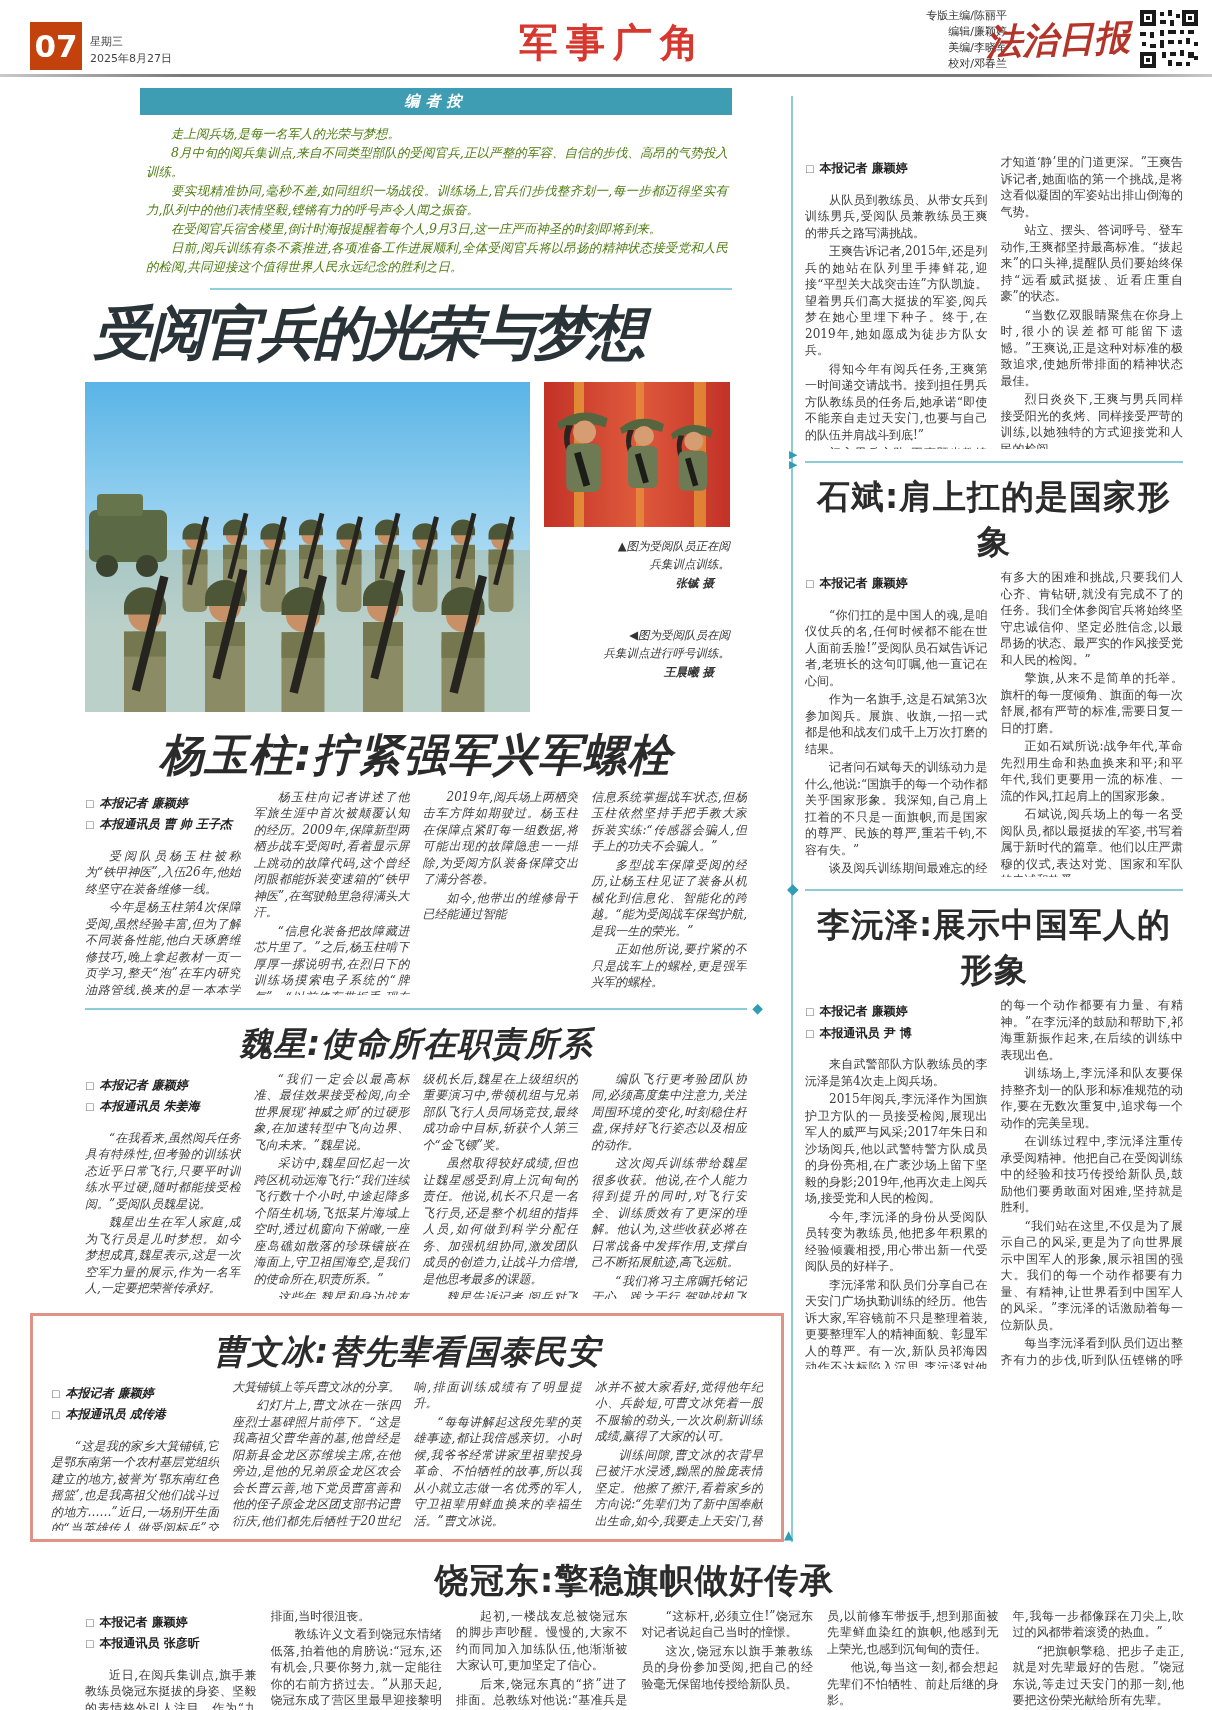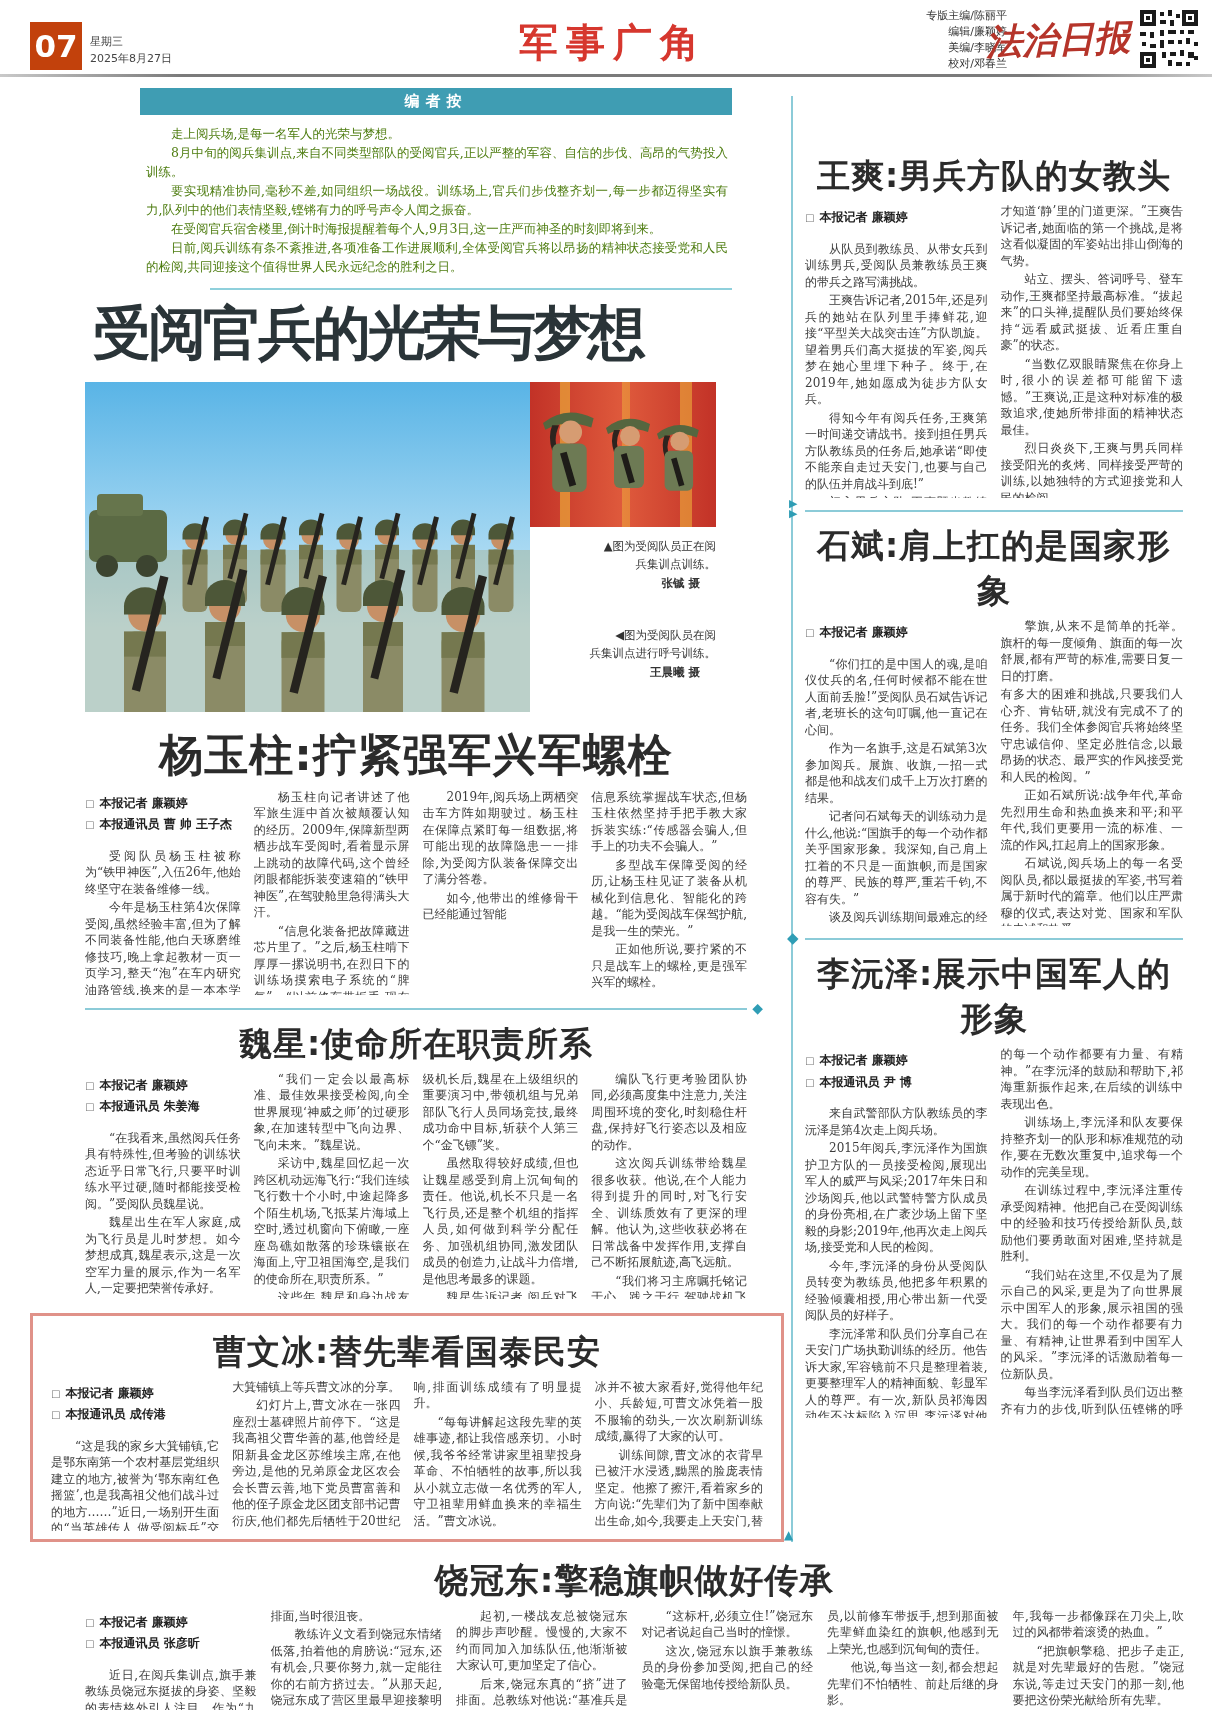--- a/index.html
+++ b/index.html
@@ -13,36 +13,36 @@
   .section-title{position:absolute;left:14px;right:0;top:16px;text-align:center;font-size:39px;
                  font-weight:900;color:#d6372e;letter-spacing:8px;}
   .credits{position:absolute;right:205px;top:8px;font-size:11px;color:#333;text-align:right;line-height:1.45;}
   .masthead{position:absolute;right:82px;top:16px;font-size:36px;color:#b5342a;font-weight:bold;
             font-style:italic;font-family:"DejaVu Serif","Liberation Serif",serif;transform:rotate(-2deg);}
   .qr{position:absolute;right:12px;top:8px;width:62px;height:62px;}
   .header-rule{position:absolute;top:74px;left:0;right:0;height:3px;
                background:linear-gradient(to right,#c9c9c9,#7a7a7a 15%,#7a7a7a 85%,#c9c9c9);}
   
   .main{display:flex;align-items:stretch;padding:0 28px 0 85px;}
-  .left{width:662px;flex:none;}
+  .left{width:662px;flex:none;font-style:italic;}
   .vdivider{flex:none;width:2px;background:#8ccbd8;margin:18px 12px 0 44px;position:relative;}
   .vdivider .vd-bottom{position:absolute;bottom:0px;left:-7px;color:#2f9db5;font-size:12px;}
   .right{width:378px;flex:none;}
   
   .editor-note{margin:10px 0 0 55px;width:592px;}
   .note-bar{height:27px;background:#3f9db3;color:#fff;font-size:15px;font-weight:bold;
             letter-spacing:6px;display:flex;align-items:center;justify-content:center;}
   .note-body{padding:9px 4px 4px 6px;}
   .note-para{margin:0;font-family:"DejaVu Serif","Liberation Serif",serif;font-size:12.5px;
              line-height:1.52;color:#4d7c0f;text-indent:2em;text-align:justify;}
   .editor-rule{height:2px;background:#8fd0dc;margin:8px 0 0 70px;}
   
   .lead-headline{margin:12px 0 0 8px;font-size:58px;font-weight:900;color:#2a3438;
                  letter-spacing:-3px;line-height:1.1;}
-  .photo-row{display:flex;margin-top:16px;}
+  .photo-row{display:flex;gap:14px;margin-top:16px;}
   .photo-main{width:445px;height:330px;flex:none;display:block;}
   .photo-side-stack{width:190px;flex:none;}
   .photo-side{width:186px;height:145px;display:block;}
   .caption{margin-top:10px;font-family:"DejaVu Serif","Liberation Serif",serif;
            font-size:11.5px;color:#333;line-height:1.6;text-align:right;padding-right:4px;}
   .caption .credit{font-weight:bold;padding-right:16px;}
   .caption.second{margin-top:34px;}
   
   .article{position:relative;}
   .article h2{margin:0;text-align:center;font-size:33px;font-weight:800;color:#2b2b2b;letter-spacing:1px;}
@@ -318,21 +318,20 @@
       </div>
 
     </div>
 
     <div class="vdivider">
       <span class="vd-bottom">▲</span>
     </div>
 
     <div class="right">
       <div class="article a-wang">
-        <h2>王爽:男兵方队的女教头</h2>
         <div class="cols">
             <div class="col">
               <div class="byline">
                 <div class="byline-line"><span class="sq">□</span>本报记者 廉颖婷</div>
               </div>
               <p class="para">从队员到教练员、从带女兵到训练男兵,受阅队员兼教练员王爽的带兵之路写满挑战。</p>
               <p class="para">王爽告诉记者,2015年,还是列兵的她站在队列里手捧鲜花,迎接“平型关大战突击连”方队凯旋。望着男兵们高大挺拔的军姿,阅兵梦在她心里埋下种子。终于,在2019年,她如愿成为徒步方队女兵。</p>
               <p class="para">得知今年有阅兵任务,王爽第一时间递交请战书。接到担任男兵方队教练员的任务后,她承诺“即使不能亲自走过天安门,也要与自己的队伍并肩战斗到底!”</p>
               <p class="para">初入男兵方队,王爽既当教练又当队员,用实际行动赢得男兵们的认可。“本以为静态站立比较轻松,上手后</p>
             </div>
@@ -355,22 +354,22 @@
             <div class="col">
               <div class="byline">
                 <div class="byline-line"><span class="sq">□</span>本报记者 廉颖婷</div>
               </div>
               <p class="para">“你们扛的是中国人的魂,是咱仪仗兵的名,任何时候都不能在世人面前丢脸!”受阅队员石斌告诉记者,老班长的这句叮嘱,他一直记在心间。</p>
               <p class="para">作为一名旗手,这是石斌第3次参加阅兵。展旗、收旗,一招一式都是他和战友们成千上万次打磨的结果。</p>
               <p class="para">记者问石斌每天的训练动力是什么,他说:“国旗手的每一个动作都关乎国家形象。我深知,自己肩上扛着的不只是一面旗帜,而是国家的尊严、民族的尊严,重若千钧,不容有失。”</p>
               <p class="para">谈及阅兵训练期间最难忘的经历,石斌说,旗组作业考验的是分毫不差的默契配合,他和战友们一遍遍练习,直到形成肌肉记忆。</p>
             </div>
             <div class="col">
+              <p class="para cont">有多大的困难和挑战,只要我们人心齐、肯钻研,就没有完成不了的任务。我们全体参阅官兵将始终坚守忠诚信仰、坚定必胜信念,以最昂扬的状态、最严实的作风接受党和人民的检阅。”</p>
               <p class="para">擎旗,从来不是简单的托举。旗杆的每一度倾角、旗面的每一次舒展,都有严苛的标准,需要日复一日的打磨。</p>
-              <p class="para cont">有多大的困难和挑战,只要我们人心齐、肯钻研,就没有完成不了的任务。我们全体参阅官兵将始终坚守忠诚信仰、坚定必胜信念,以最昂扬的状态、最严实的作风接受党和人民的检阅。”</p>
               <p class="para">正如石斌所说:战争年代,革命先烈用生命和热血换来和平;和平年代,我们更要用一流的标准、一流的作风,扛起肩上的国家形象。</p>
               <p class="para">石斌说,阅兵场上的每一名受阅队员,都以最挺拔的军姿,书写着属于新时代的篇章。他们以庄严肃穆的仪式,表达对党、国家和军队的忠诚和热爱。</p>
             </div>
           </div>
       </div>
 
       <div class="hdiv-right">
         <span class="deco2">◆</span>
       </div>
 

